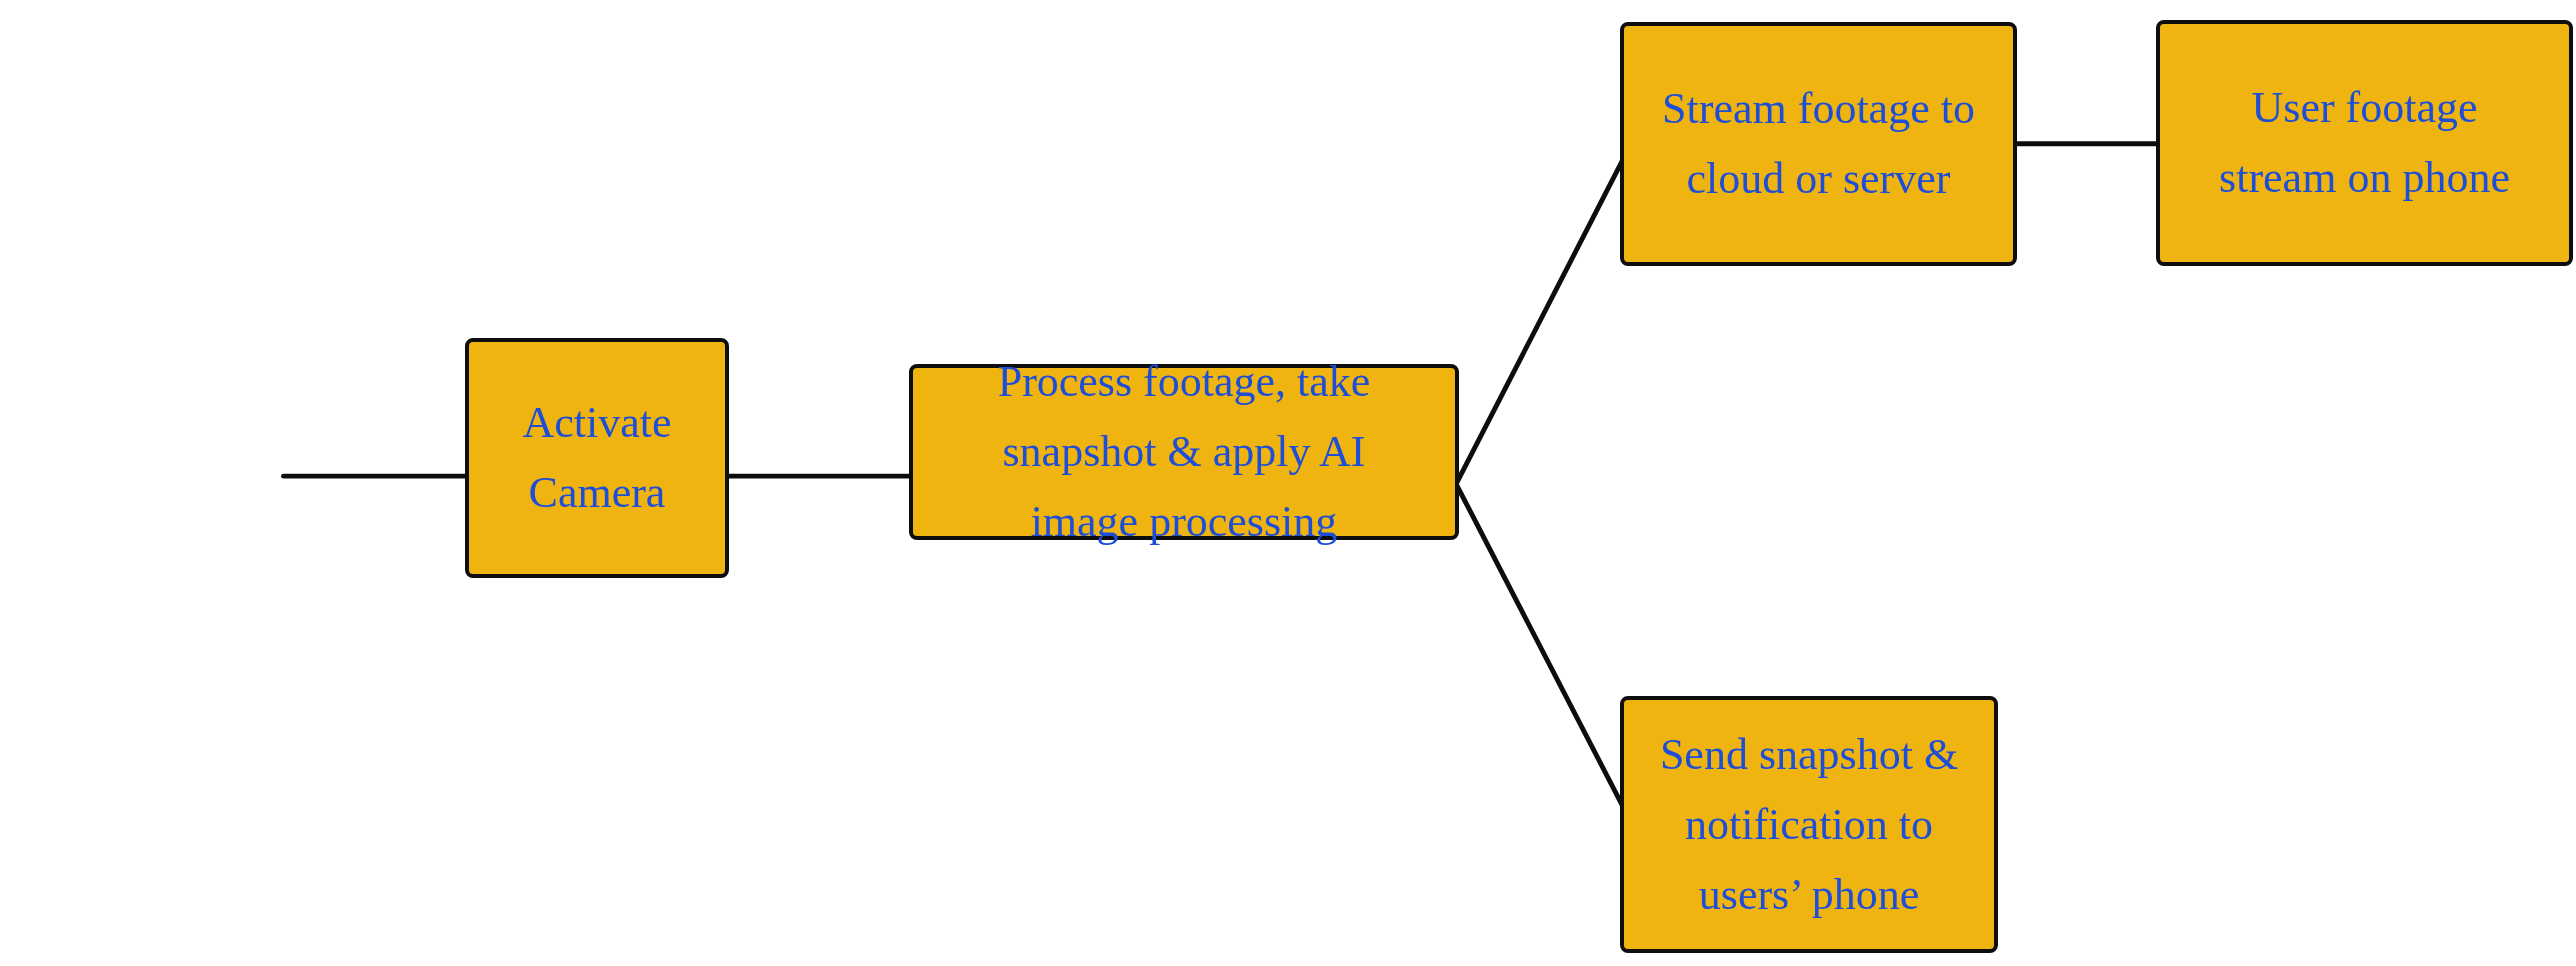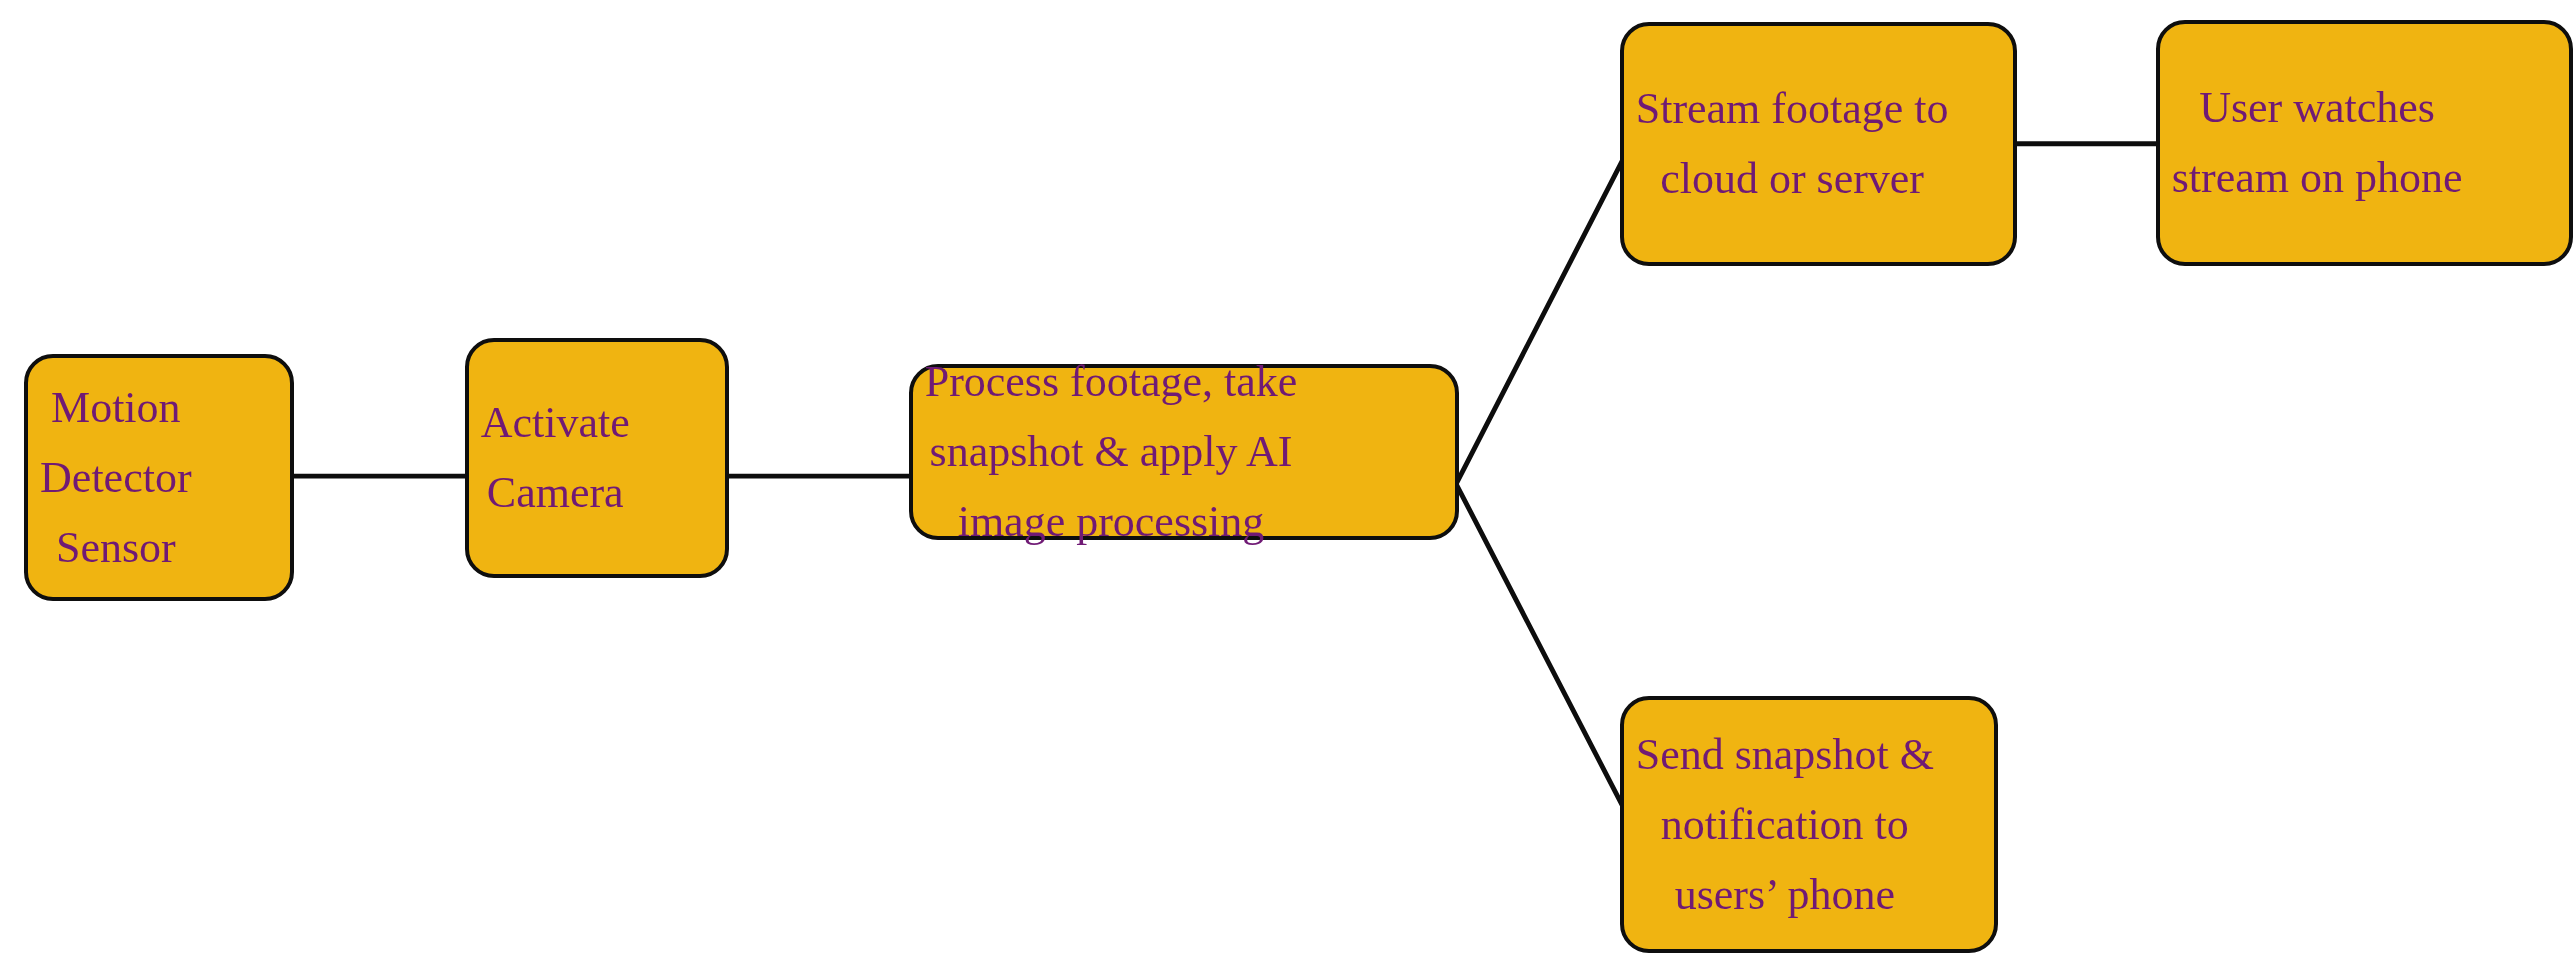--- a/index.html
+++ b/index.html
@@ -25,25 +25,26 @@
   .edges line {
     stroke: #0d0d0d;
     stroke-width: 5;
     stroke-linecap: round;
   }
   .node {
     position: absolute;
     box-sizing: border-box;
     background: #F0B411;
     border: 4.9px solid #0e0e0e;
-    border-radius: 29px;
+    border-radius: 8px;
     display: flex;
     align-items: center;
+    justify-content: center;
     text-align: center;
-    color: #701a75;
+    color: #1d4ed8;
     font-size: 44px;
     line-height: 70px;
     white-space: pre-line;
     padding: 0 11.7px;
   }
   .n1 { left: 24.4px;   top: 354px; width: 270px; height: 247px; }
   .n2 { left: 465px;  top: 338px; width: 264px; height: 240px; }
   .n3 { left: 909px;  top: 364px; width: 550px; height: 176px; }
   .n4 { left: 1620px; top: 21.5px;  width: 397px; height: 244px; }
   .n5 { left: 2156px; top: 19.6px;  width: 417px; height: 246px; }
@@ -55,44 +56,39 @@
 <div class="canvas">
 
   <svg class="edges" viewBox="0 0 2635 989">
     <line x1="290" y1="487" x2="486" y2="487"></line>
     <line x1="738" y1="487" x2="940" y2="487"></line>
     <line x1="1489" y1="496" x2="1672" y2="140"></line>
     <line x1="1489" y1="494" x2="1672" y2="848"></line>
     <line x1="2055" y1="147" x2="2215" y2="147"></line>
   </svg>
 
-  <div class="node n1">
-    <span>Motion
-Detector
-Sensor</span>
-  </div>
 
   <div class="node n2">
     <span>Activate
 Camera</span>
   </div>
 
   <div class="node n3">
     <span>Process footage, take
 snapshot &amp; apply AI
 image processing</span>
   </div>
 
   <div class="node n4">
     <span>Stream footage to
 cloud or server</span>
   </div>
 
   <div class="node n5">
-    <span>User watches
+    <span>User footage
 stream on phone</span>
   </div>
 
   <div class="node n6">
     <span>Send snapshot &amp;
 notification to
 users’ phone</span>
   </div>
 
 </div>

